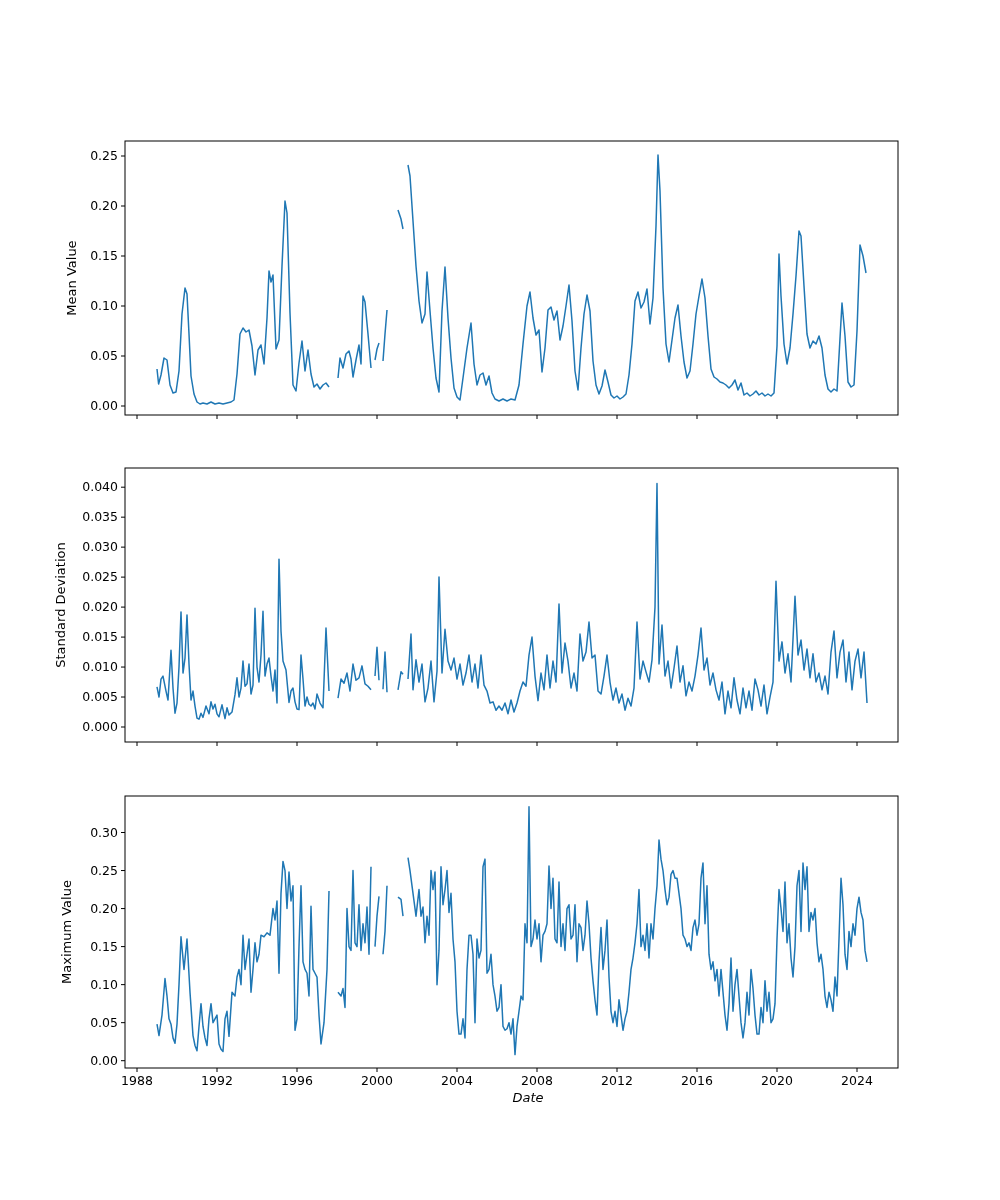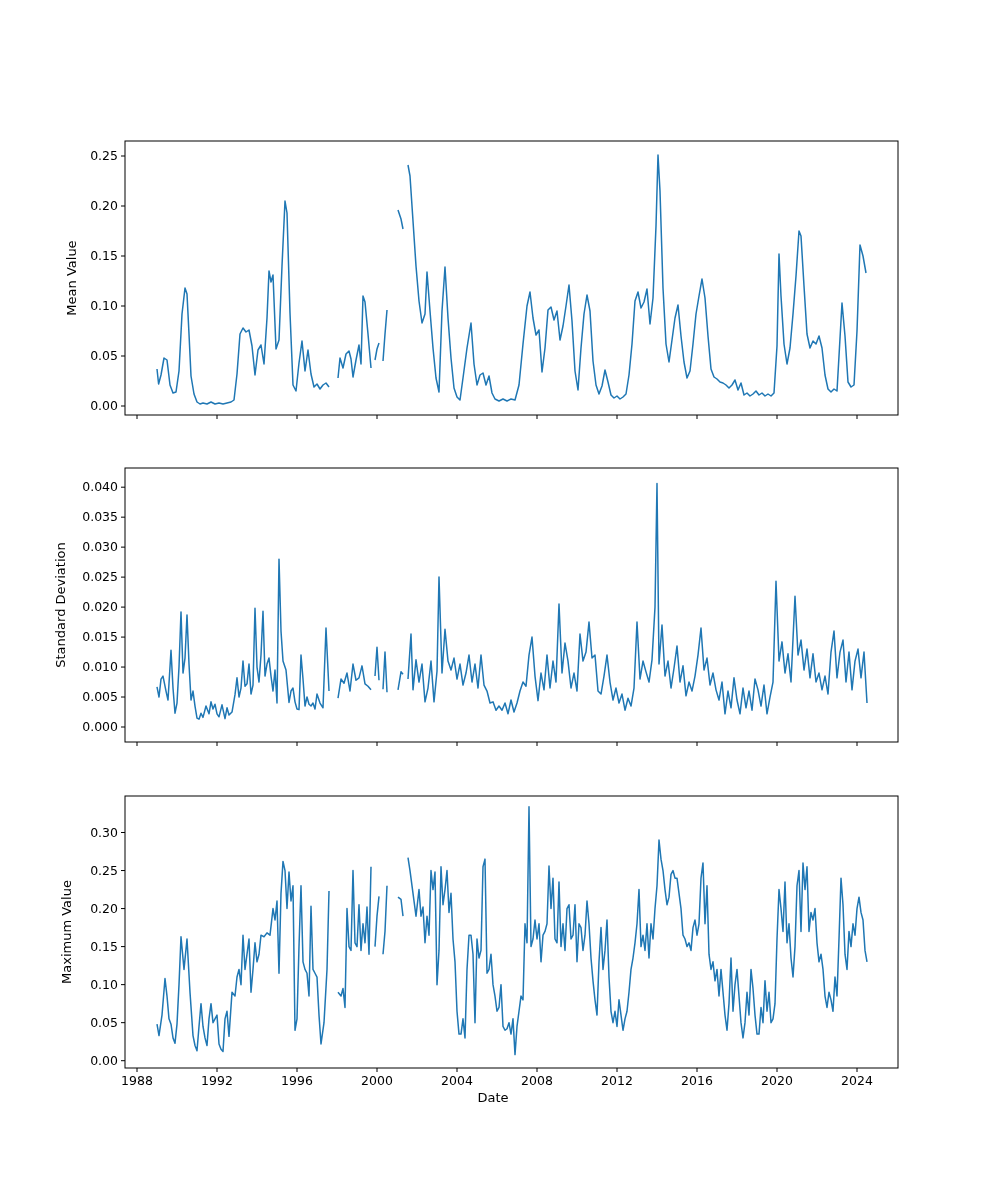--- a/index.html
+++ b/index.html
@@ -6,21 +6,21 @@
   .figure{position:relative;width:1000px;height:1200px;background:#ffffff;overflow:hidden;
           font-family:"DejaVu Sans","Liberation Sans",sans-serif;}
   #chart-svg{position:absolute;left:0;top:0;}
   #chart-svg text{font-family:"DejaVu Sans","Liberation Sans",sans-serif;font-size:12.5px;fill:#000;}
   .ylab,.xlab{position:absolute;font-size:13px;color:#000;white-space:nowrap;}
   .ylab{transform:translate(-50%,-50%) rotate(-90deg);}
   .xlab{transform:translate(-50%,0);}
   #ylab-0{left:71px;top:278px;}
   #ylab-1{left:60px;top:605px;}
   #ylab-2{left:66px;top:932px;}
-  #xlab-2{left:493px;top:1090px;}
+  #xlab-2{left:528px;top:1090px;font-style:italic;}
 </style>
 </head>
 <body>
 
 <div class="figure">
   <svg id="chart-svg" width="1000" height="1200">
       <g>
         <path d="M157.00 369.00L158.60 384.00L161.00 375.00L164.00 358.00L167.00 360.00L170.00 385.00L173.00 393.00L176.00 392.00L179.00 371.00L182.00 314.00L185.00 288.00L187.00 294.00L189.00 334.00L191.00 376.00L194.00 394.00L197.00 402.00L200.00 404.00L203.00 403.00L207.00 404.00L211.00 402.00L215.00 404.00L219.00 403.00L223.00 404.00L227.00 403.00L231.00 402.00L234.00 400.00L237.00 374.00L240.00 334.00L243.00 328.00L246.00 332.00L249.00 330.00L252.00 346.00L255.00 375.00L258.00 350.00L261.00 345.00L264.00 364.00L267.00 318.00L269.00 271.00L271.00 282.00L273.00 275.00L276.00 349.00L279.00 340.00L282.00 266.00L285.00 201.00L287.00 213.00L290.00 313.00L293.00 385.00L296.00 391.00L299.00 363.00L302.00 341.00L305.00 371.00L308.00 350.00L311.00 374.00L314.00 387.00L317.00 384.00L320.00 389.00L323.00 385.00L326.00 383.00L329.00 387.00M338.00 378.00L340.00 358.00L343.00 368.00L346.00 354.00L349.00 351.00L351.00 359.00L353.00 377.00L356.00 360.00L359.00 345.00L361.00 364.00L363.00 296.00L365.00 302.00L368.00 334.00L371.00 368.00M375.00 360.00L377.00 349.00L379.00 343.00M383.00 361.00L385.00 334.00L387.00 310.00M398.00 210.00L401.00 219.00L403.00 229.00M408.00 165.00L410.00 176.00L413.00 221.00L416.00 266.00L419.00 301.00L422.00 323.00L425.00 314.00L427.00 272.00L430.00 311.00L433.00 348.00L436.00 378.00L439.00 392.00L442.00 311.00L445.00 267.00L448.00 318.00L451.00 358.00L454.00 388.00L457.00 397.00L460.00 400.00L463.00 378.00L467.00 348.00L471.00 323.00L474.00 364.00L477.00 385.00L480.00 375.00L483.00 373.00L486.00 385.00L489.00 376.00L492.00 393.00L495.00 399.00L499.00 401.00L503.00 399.00L507.00 401.00L511.00 399.00L515.00 400.00L519.00 385.00L523.00 344.00L527.00 306.00L530.00 292.00L533.00 318.00L536.00 335.00L539.00 330.00L542.00 372.00L545.00 348.00L548.00 310.00L551.00 307.00L554.00 320.00L557.00 311.00L560.00 340.00L563.00 326.00L566.00 306.00L569.00 285.00L572.00 321.00L575.00 371.00L578.00 390.00L581.00 348.00L584.00 314.00L587.00 295.00L590.00 311.00L593.00 361.00L596.00 385.00L599.00 394.00L602.00 386.00L605.00 370.00L608.00 382.00L611.00 395.00L614.00 398.00L617.00 396.00L620.00 399.00L623.00 397.00L626.00 394.00L629.00 375.00L632.00 344.00L635.00 301.00L638.00 292.00L641.00 308.00L644.00 302.00L647.00 289.00L650.00 324.00L653.00 298.00L656.00 226.00L658.00 155.00L660.00 191.00L663.00 288.00L666.00 344.00L669.00 362.00L672.00 340.00L675.00 318.00L678.00 305.00L681.00 336.00L684.00 362.00L687.00 378.00L690.00 371.00L693.00 344.00L696.00 314.00L699.00 296.00L702.00 279.00L705.00 298.00L708.00 336.00L711.00 369.00L714.00 377.00L717.00 379.00L720.00 382.00L723.00 383.00L726.00 385.00L729.00 388.00L732.00 385.00L735.00 380.00L738.00 390.00L741.00 383.00L744.00 395.00L747.00 393.00L750.00 396.00L753.00 394.00L756.00 391.00L759.00 395.00L762.00 393.00L765.00 396.00L768.00 394.00L771.00 396.00L774.00 393.00L777.00 346.00L779.00 254.00L781.00 296.00L784.00 344.00L787.00 364.00L790.00 348.00L793.00 314.00L796.00 276.00L799.00 231.00L801.00 236.00L804.00 286.00L807.00 334.00L810.00 348.00L813.00 341.00L816.00 344.00L819.00 336.00L822.00 348.00L825.00 375.00L828.00 389.00L831.00 392.00L834.00 389.00L837.00 391.00L839.00 356.00L842.00 303.00L845.00 336.00L848.00 382.00L851.00 387.00L854.00 385.00L857.00 331.00L860.00 245.00L863.00 256.00L866.00 273.00" fill="none" stroke="#1f77b4" stroke-width="1.5" stroke-linejoin="round"></path>
         <line x1="137.00" y1="415" x2="137.00" y2="419" stroke="#000000" stroke-width="1"></line>
         <line x1="217.00" y1="415" x2="217.00" y2="419" stroke="#000000" stroke-width="1"></line>

